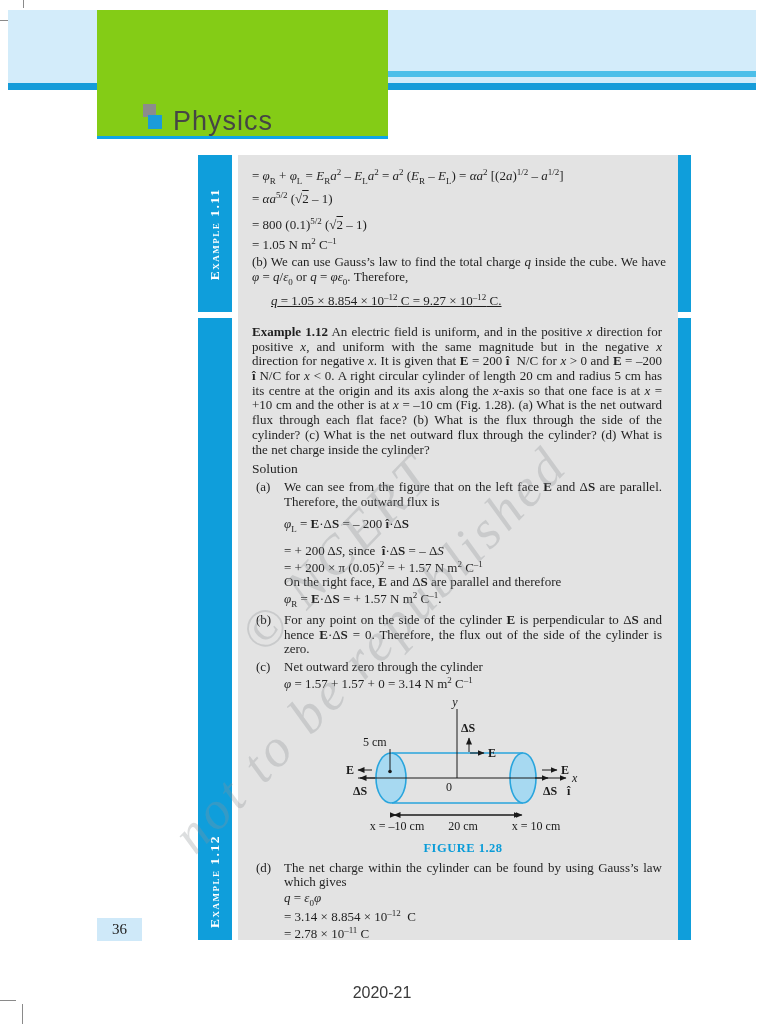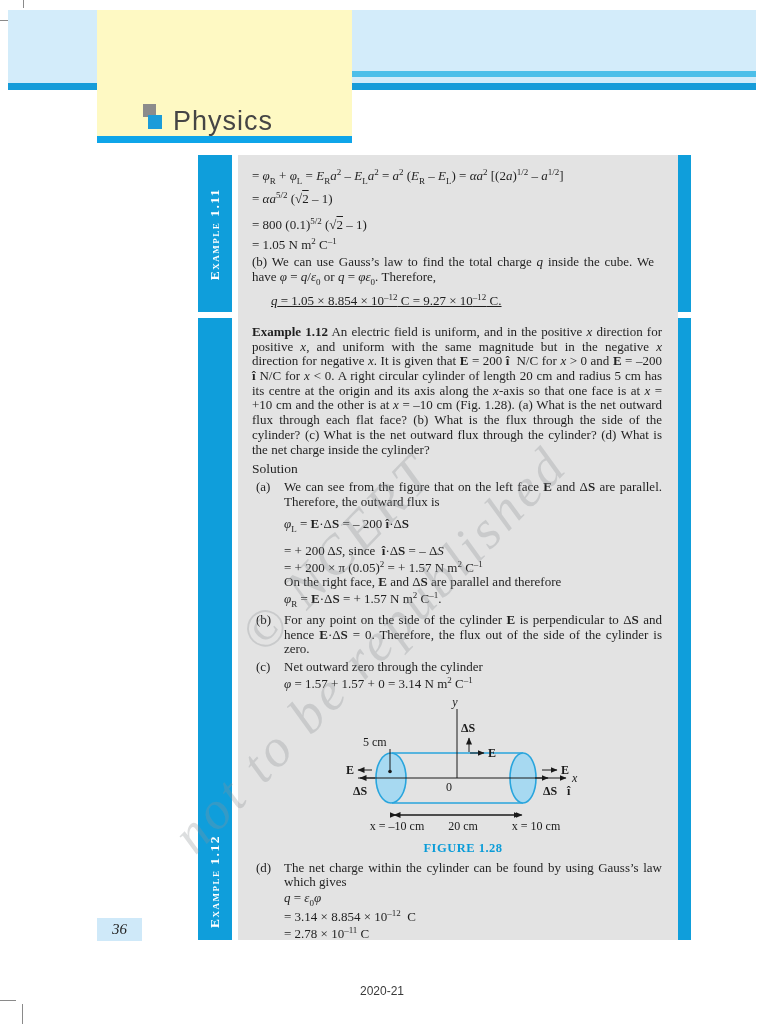--- a/index.html
+++ b/index.html
@@ -10,21 +10,21 @@
   
   .crop{position:absolute;background:#8a8a8a;}
   .crop.tv{left:23px;top:0;width:1px;height:8px;}
   .crop.th{left:0;top:20px;width:8px;height:1px;}
   .crop.bh{left:0;top:1000px;width:16px;height:1px;}
   .crop.bv{left:22px;top:1004px;width:1px;height:20px;}
   
   .band-light{position:absolute;left:8px;top:10px;width:748px;height:73px;background:#d3ecfa;}
   .stripe-mid{position:absolute;left:348px;top:71px;width:408px;height:6px;background:#4cbfe9;}
   .stripe-dark{position:absolute;left:8px;top:83px;width:748px;height:7px;background:#169cd9;}
-  .physics-box{position:absolute;left:97px;top:10px;width:255px;height:126px;background:#fef9c3;border-bottom:7px solid #0ea5e9;z-index:3;}
+  .physics-box{position:absolute;left:97px;top:10px;width:291px;height:126px;background:#84cc16;border-bottom:3px solid #0ea5e9;z-index:3;}
   .physics-title{position:absolute;left:76px;top:96px;font-family:"Liberation Sans",sans-serif;
     font-size:27px;font-weight:400;color:#454545;letter-spacing:1px;}
   .logo{position:absolute;left:46px;top:94px;width:22px;height:28px;}
   .logo .sq-gray{position:absolute;left:0;top:0;width:13px;height:13px;background:#8c8c8c;}
   .logo .sq-blue{position:absolute;left:5px;top:11px;width:14px;height:14px;background:#1b9cd9;}
   
   .wm{position:absolute;z-index:6;pointer-events:none;white-space:nowrap;
       font-family:"Liberation Serif",serif;font-style:italic;color:#8e9397;opacity:0.30;
       letter-spacing:4px;transform-origin:0 0;transform:rotate(-46deg);}
   .wm1{left:228px;top:622px;font-size:54px;}
@@ -34,21 +34,21 @@
   .ex-bar-label{position:absolute;left:50%;color:#ffffff;font-weight:bold;font-variant:small-caps;
       font-size:13.5px;letter-spacing:1.5px;writing-mode:vertical-rl;white-space:nowrap;}
   .bar-111{top:155px;height:157px;}
   .bar-111 .ex-bar-label{top:50%;transform:translate(-50%,-50%) rotate(180deg);}
   .bar-112{top:318px;height:622px;}
   .bar-112 .ex-bar-label{bottom:12px;transform:translateX(-50%) rotate(180deg);}
   .ex-right-bar{position:absolute;left:678px;width:13px;background:#0f9edb;z-index:2;}
   .rb-111{top:155px;height:157px;}
   .rb-112{top:318px;height:622px;}
   .ex-box{position:absolute;left:238px;width:440px;background:#e3e3e3;z-index:2;box-sizing:border-box;}
-  .box-111{top:155px;height:168px;padding:9px 24px 6px 14px;}
+  .box-111{top:155px;height:168px;padding:9px 12px 6px 14px;}
   .box-112{top:318px;height:622px;padding:7px 16px 6px 14px;overflow:hidden;}
   
   .txt{font-size:13px;line-height:1.13;text-align:justify;}
   .eq{font-size:13px;line-height:1.2;margin:3px 0;}
   .eq sup,.txt sup{font-size:9px;}
   .eq sub,.txt sub{font-size:9px;}
   .ovl{text-decoration:overline;}
   .eq-q{margin-left:19px;margin-top:5px;text-decoration:underline;}
   .para-b{margin-top:2px;}
   .eq2{margin-bottom:9px;}
@@ -61,23 +61,23 @@
   .eq-ind{margin-left:0;}
   
   .figure-wrap{margin:4px 0 2px 28px;width:400px;}
   .figure-svg{display:block;}
   svg text{font-family:"Liberation Serif",serif;font-size:12px;fill:#1a1a1a;}
   svg .it{font-style:italic;}
   svg .bold{font-weight:bold;}
   svg .cap{font-weight:bold;fill:#0a9cd8;font-size:12.5px;letter-spacing:0.5px;}
   
   .page-num-box{position:absolute;left:97px;top:918px;width:45px;height:23px;background:#cfe9f9;
-     display:flex;align-items:center;justify-content:center;font-size:15px;color:#222;z-index:3;font-style:italic;}
+     display:flex;align-items:center;justify-content:center;font-size:15px;color:#222;z-index:3;}
   .year{position:absolute;left:0;top:984px;width:100%;text-align:center;
-     font-family:"Liberation Sans",sans-serif;font-size:12px;color:#3a3a3a;}
+     font-family:"Liberation Sans",sans-serif;font-size:16px;color:#3a3a3a;}
 </style>
 </head>
 <body>
 
 <div class="page-root">
 
   <div class="crop tv"></div>
   <div class="crop th"></div>
   <div class="crop bh"></div>
   <div class="crop bv"></div>

